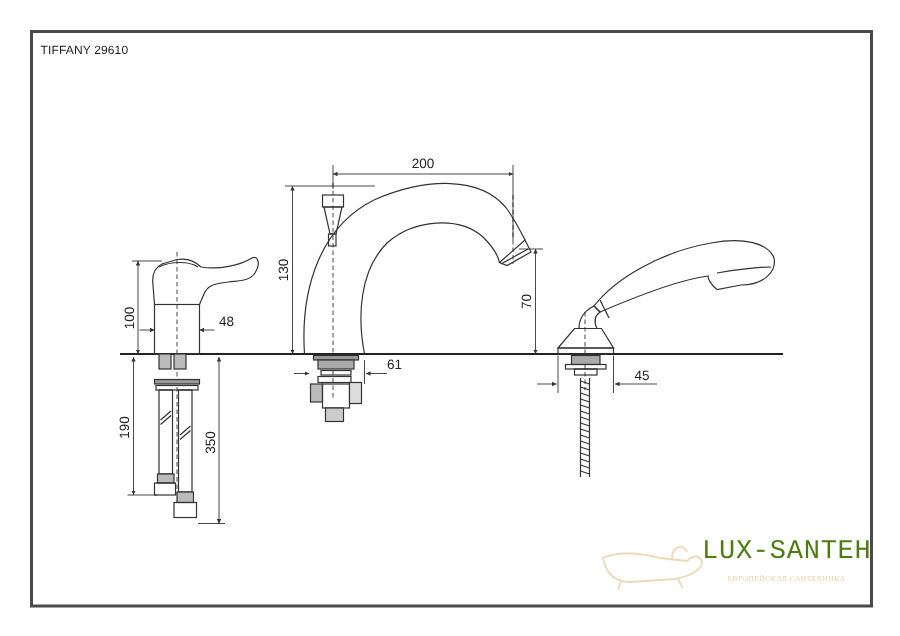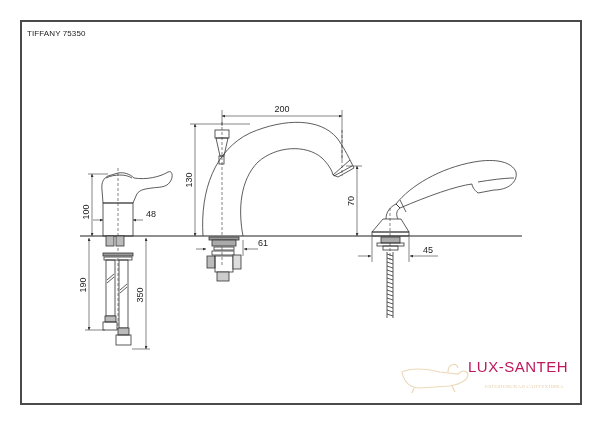--- a/index.html
+++ b/index.html
@@ -2,28 +2,28 @@
 <html><head>
   <meta charset="utf-8">
   <style>
     html, body { margin: 0; padding: 0; background: #ffffff; }
     body { width: 600px; height: 424px; position: relative; overflow: hidden; font-family: "Liberation Sans", sans-serif; }
     .sheet { position: absolute; left: 20px; top: 20px; width: 558px; height: 381px; border: 2px solid #4a4a4a; box-sizing: content-box; }
     .title { position: absolute; left: 27px; top: 29px; font-size: 8px; color: #222; letter-spacing: 0.1px; }
     svg.drawing { position: absolute; left: 0; top: 0; }
     .dim-text { font-family: "Liberation Sans", sans-serif; font-size: 9px; fill: #222; }
     .logo { position: absolute; left: 400px; top: 358px; width: 178px; height: 40px; }
-    .logo-name { position: absolute; left: 68px; top: 0px; font-family: Liberation Sans, sans-serif; font-size: 15px; color: #be185d; letter-spacing: 0.5px; white-space: nowrap; }
+    .logo-name { position: absolute; left: 68px; top: 0px; font-family: Liberation Mono, monospace; font-size: 18px; color: #4d7c0f; letter-spacing: 0.5px; white-space: nowrap; }
     .logo-sub { position: absolute; left: 85px; top: 26px; font-family: "Liberation Serif", serif; font-size: 5px; color: #e8d2ad; letter-spacing: 0.3px; white-space: nowrap; }
   </style>
 </head>
 <body>
 
 <div class="sheet"></div>
-<div class="title">TIFFANY 75350</div>
+<div class="title">TIFFANY 29610</div>
 
 <svg class="drawing" width="600" height="424" viewBox="0 0 600 424">
   <defs>
     <marker id="arr" viewBox="0 0 6 6" refX="6" refY="3" markerWidth="5" markerHeight="5" orient="auto-start-reverse">
       <path d="M0,0 L6,3 L0,6 z" fill="#333"></path>
     </marker>
   </defs>
 
   <line x1="80" y1="236" x2="522" y2="236" stroke="#222" stroke-width="1.2"></line>
 

